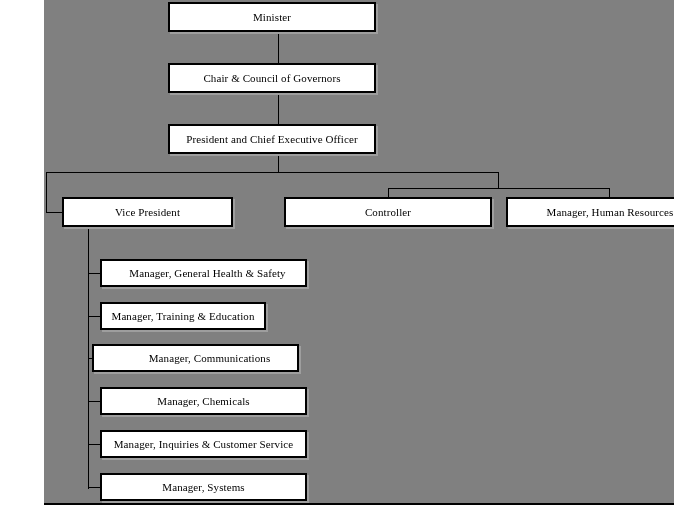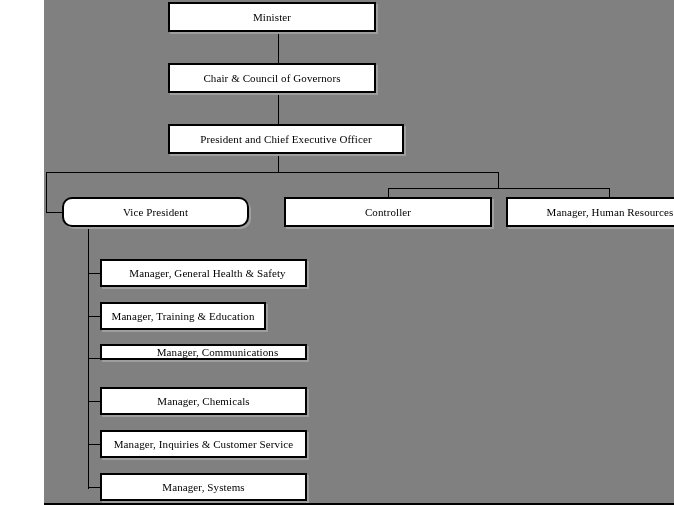--- a/index.html
+++ b/index.html
@@ -61,38 +61,38 @@
   </div>
 
   <div class="conn v" style="left:234px; top:32px; height:31px;"></div>
 
   <div class="node" style="left:124px; top:63px; width:208px; height:30px;justify-content:center;">
     <span class="node-label">Chair &amp; Council of Governors</span>
   </div>
 
   <div class="conn v" style="left:234px; top:93px; height:31px;"></div>
 
-  <div class="node" style="left:124px; top:124px; width:236px; height:30px;">
+  <div class="node" style="left:124px; top:124px; width:208px; height:30px;">
     <span class="node-label">President and Chief Executive Officer</span>
   </div>
 
   <div class="conn v" style="left:234px; top:154px; height:18px;"></div>
 
   <div class="conn h" style="left:2px; top:172px; width:453px;"></div>
 
   <div class="conn v" style="left:2px; top:172px; height:40px;"></div>
   <div class="conn h" style="left:2px; top:212px; width:18px;"></div>
 
   <div class="conn v" style="left:454px; top:172px; height:16px;"></div>
 
   <div class="conn h" style="left:344px; top:188px; width:222px;"></div>
   <div class="conn v" style="left:344px; top:188px; height:9px;"></div>
   <div class="conn v" style="left:565px; top:188px; height:9px;"></div>
 
-  <div class="node" style="left:18px; top:197px; width:187px; height:30px;border-radius:10px;">
+  <div class="node" style="left:18px; top:197px; width:171px; height:30px;">
     <span class="node-label">Vice President</span>
   </div>
 
   <div class="node" style="left:240px; top:197px; width:208px; height:30px;">
     <span class="node-label">Controller</span>
   </div>
 
   <div class="node" style="left:462px; top:197px; width:208px; height:30px;">
     <span class="node-label">Manager, Human Resources</span>
   </div>
@@ -107,21 +107,21 @@
   <div class="conn h" style="left:44px; top:487px; width:12px;"></div>
 
   <div class="node" style="left:56px; top:259px; width:207px; height:28px;padding-left:8px;">
     <span class="node-label">Manager, General Health &amp; Safety</span>
   </div>
 
   <div class="node" style="left:56px; top:302px; width:166px; height:28px;">
     <span class="node-label">Manager, Training &amp; Education</span>
   </div>
 
-  <div class="node" style="left:56px; top:344px; width:207px; height:16px;padding-left:28px;">
+  <div class="node" style="left:48px; top:344px; width:207px; height:28px;padding-left:28px;">
     <span class="node-label">Manager, Communications</span>
   </div>
 
   <div class="node" style="left:56px; top:387px; width:207px; height:28px;align-items:center;">
     <span class="node-label">Manager, Chemicals</span>
   </div>
 
   <div class="node" style="left:56px; top:430px; width:207px; height:28px;">
     <span class="node-label">Manager, Inquiries &amp; Customer Service</span>
   </div>

